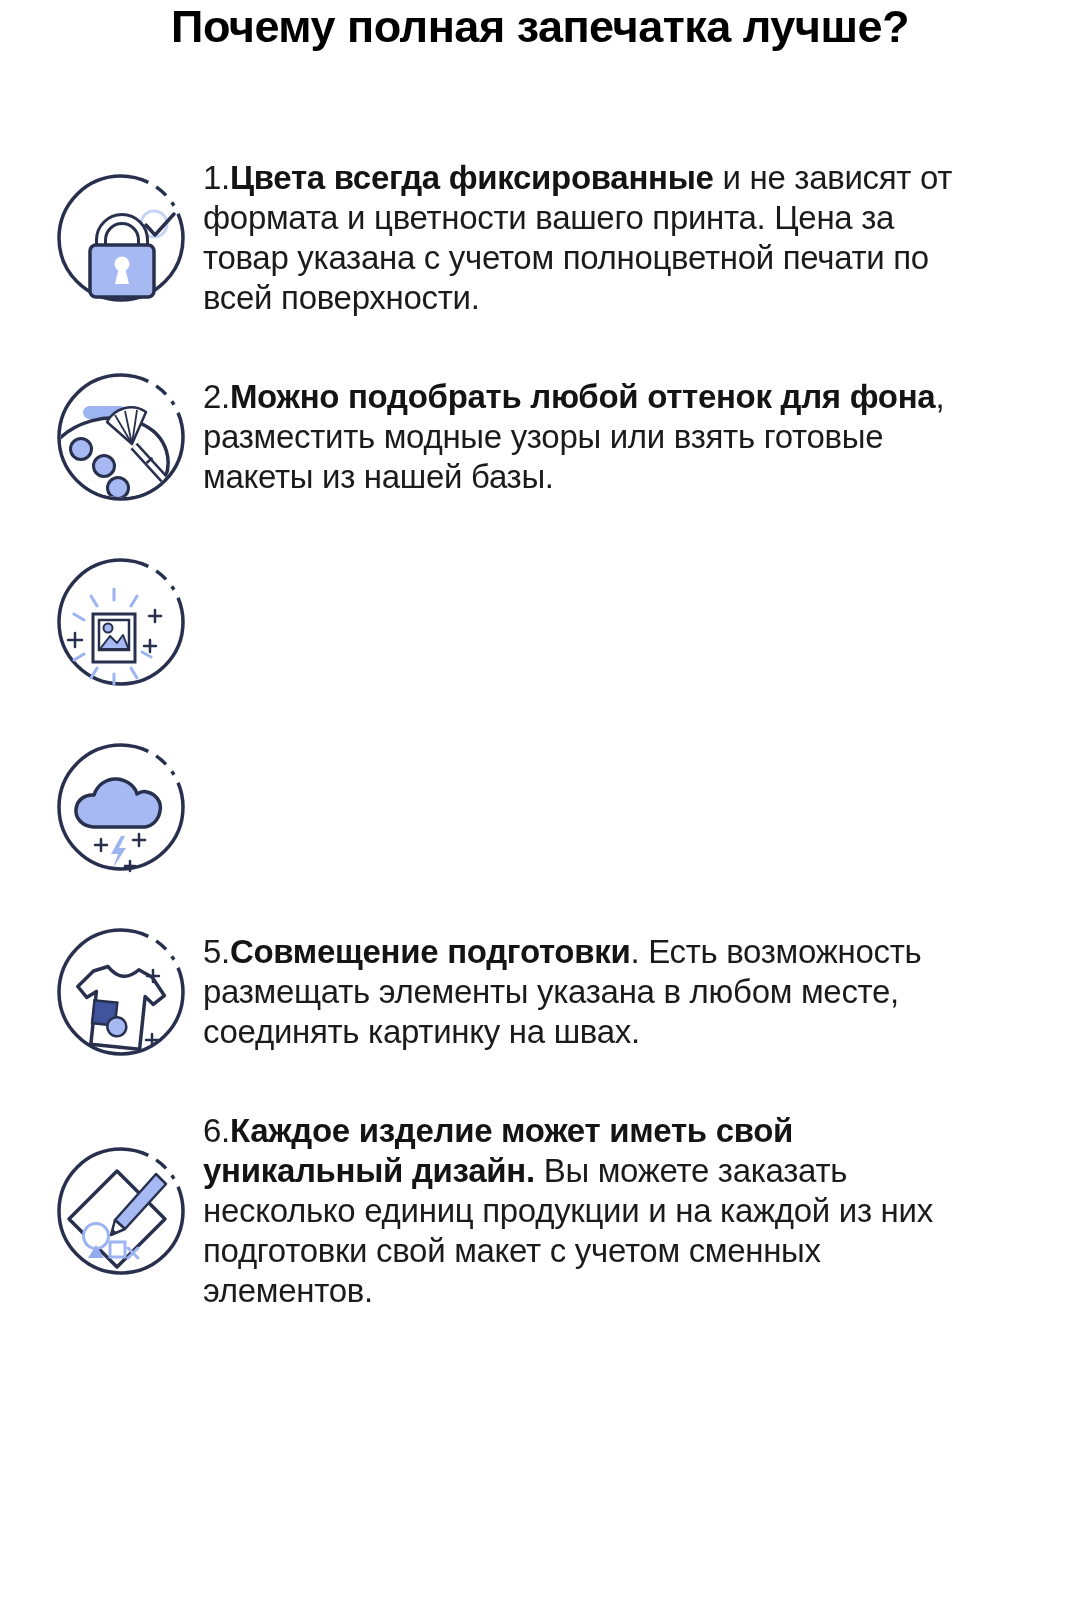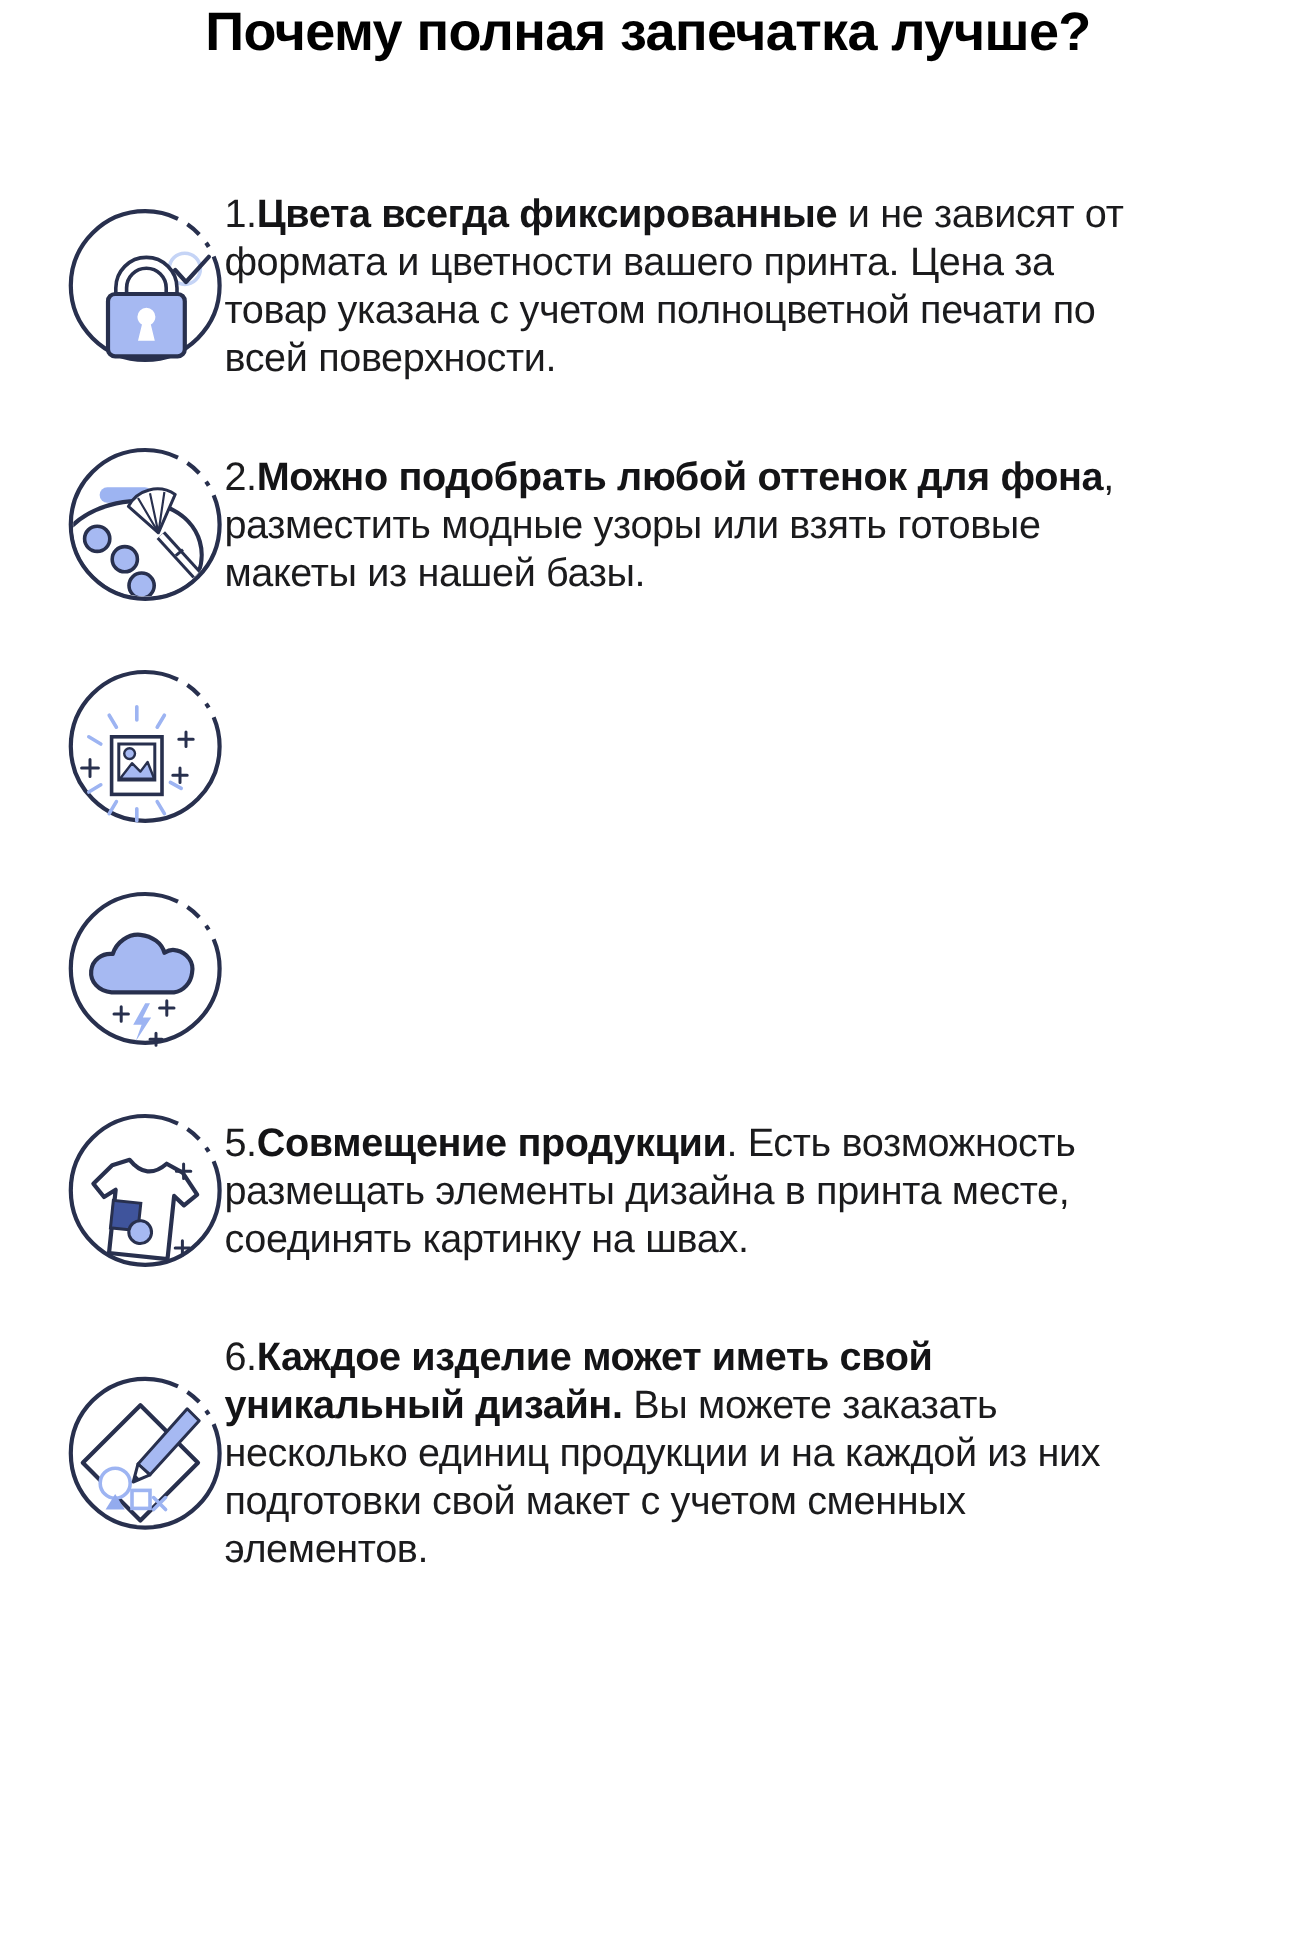--- a/index.html
+++ b/index.html
@@ -21,21 +21,21 @@
     color:#000000;
     letter-spacing:-0.5px;
   }
   .items{
     margin-top:104px;
     padding-left:55px;
   }
   .item{
     display:flex;
     align-items:center;
-    gap:0;
+    gap:16px;
     margin-bottom:53px;
   }
   .icon-wrap{
     flex:0 0 132px;
     width:132px;height:132px;
   }
   .icon-wrap svg{display:block;width:132px;height:132px;}
   .item-text{
     width:752px;
     font-size:33px;
@@ -148,21 +148,21 @@
             <path d="M49 42 L35 48 L21 65 L31 75 L40 68 L40 121 L89 121 L89 68 L98 75 L108 65 L94 48 L80 42 Q65 58 49 42 Z" fill="#ffffff" stroke="#28304e" stroke-width="3.5" stroke-linejoin="round"></path>
             <rect x="39" y="77" width="23" height="23" fill="#3f549c" stroke="#28304e" stroke-width="2.5"></rect>
             <circle cx="64" cy="101" r="9.5" fill="#a6b9f2" stroke="#28304e" stroke-width="2.5"></circle>
           </g>
           <g stroke="#28304e" stroke-width="2.5" stroke-linecap="round">
             <path d="M92 50 H104 M98 44 V56"></path>
             <path d="M91 114 H103 M97 108 V120"></path>
           </g>
         </svg>
       </div>
-      <p class="item-text"><span>5.</span><b>Совмещение продукции</b><span>. Есть возможность размещать элементы дизайна в принта месте, соединять картинку на швах.</span></p>
+      <p class="item-text"><span>5.</span><b>Совмещение подготовки</b><span>. Есть возможность размещать элементы указана в любом месте, соединять картинку на швах.</span></p>
     </div>
 
     <div class="item">
       <div class="icon-wrap">
         <svg viewBox="0 0 132 132" xmlns="http://www.w3.org/2000/svg">
           <circle cx="66" cy="66" r="62" fill="#ffffff" stroke="#28304e" stroke-width="3.5" stroke-dasharray="320 9 13 9 4 9"></circle>
           <polygon points="62,26 110,74 62,122 14,74" fill="#ffffff" stroke="#28304e" stroke-width="3.5" stroke-linejoin="round"></polygon>
           <circle cx="41" cy="91" r="12.5" fill="#ffffff" stroke="#9db4f2" stroke-width="3"></circle>
           <rect x="55" y="97" width="15" height="15" fill="#ffffff" stroke="#9db4f2" stroke-width="3"></rect>
           <polygon points="33,113 49,113 41,100" fill="#93abee"></polygon>

